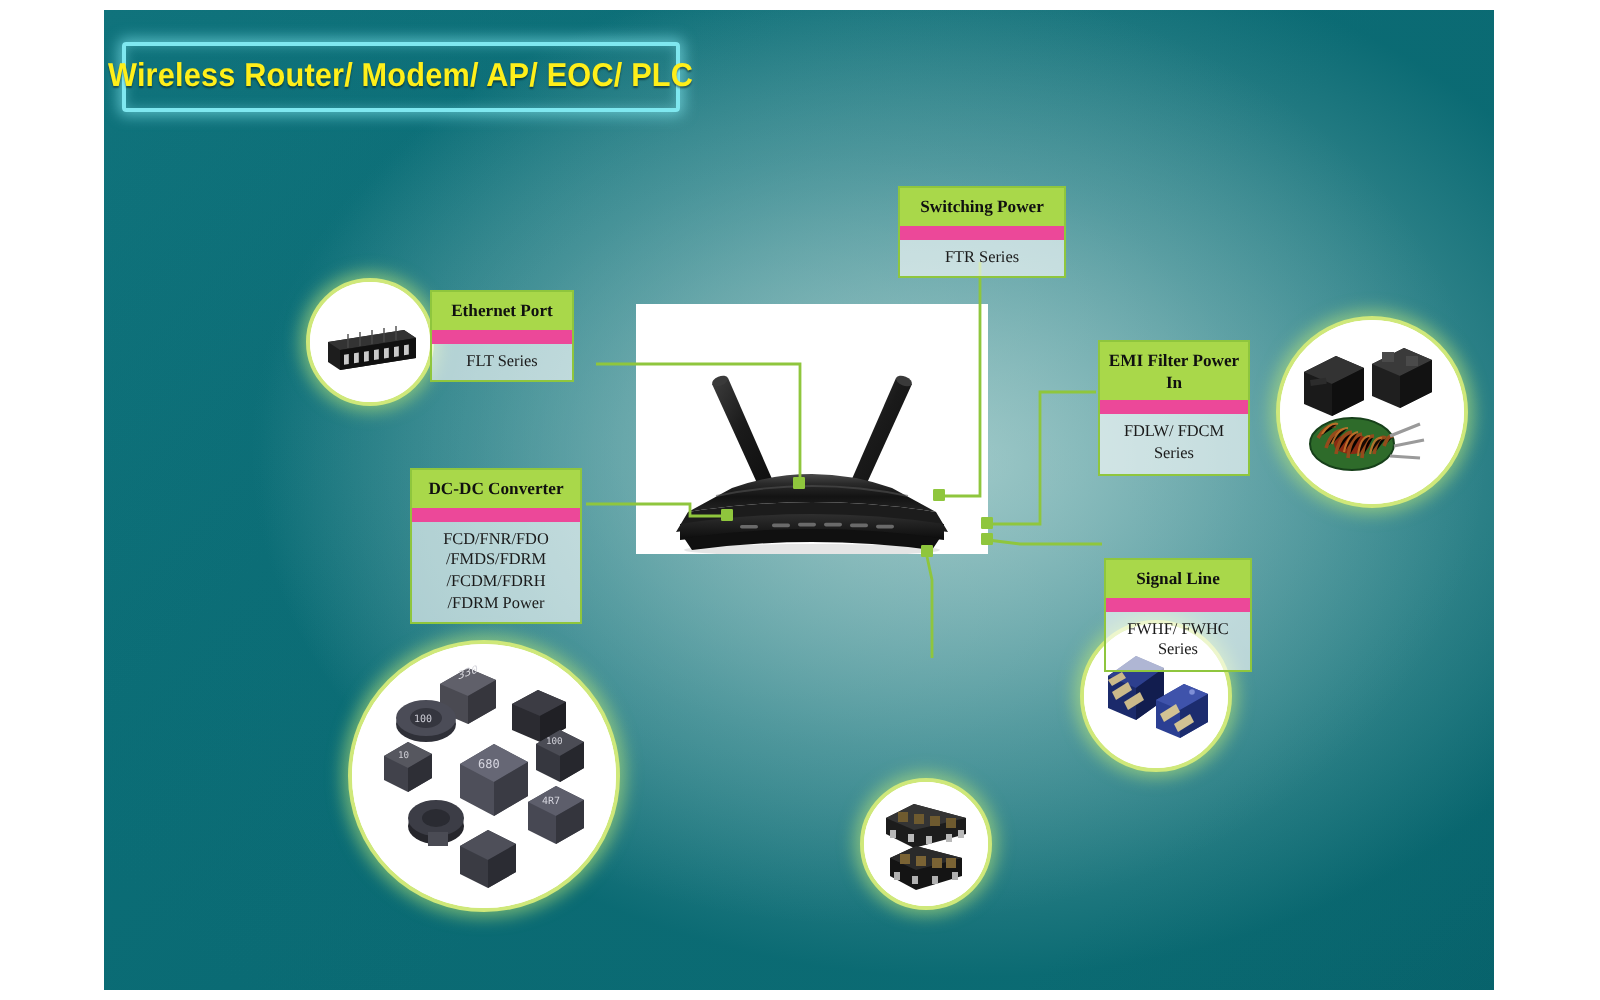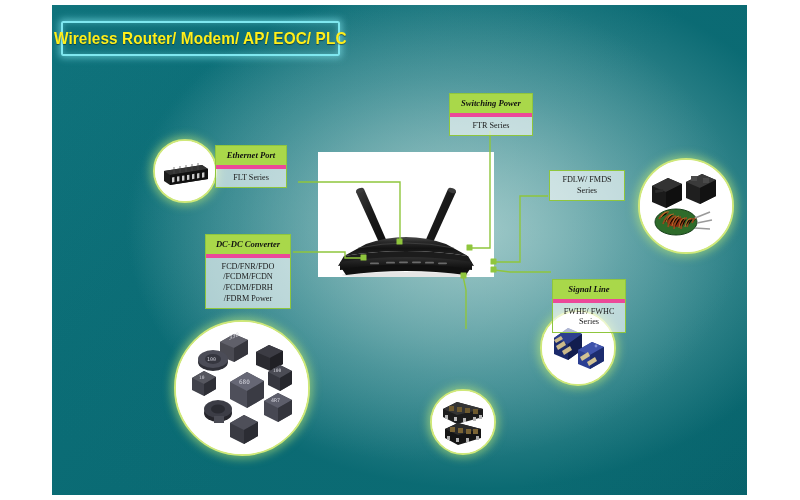--- a/index.html
+++ b/index.html
@@ -57,22 +57,21 @@
   .label-box{
     position:absolute;z-index:7;
     border:1px solid #8fc63d;
     font-family:"Liberation Serif", serif;
   }
   .lb-head{
     background:#a9d84a;
     color:#101010;font-weight:bold;font-size:8.6px;
     text-align:center;line-height:1.25;
     padding:4px 2px;
-    border-bottom:4px solid #ec4899;
-    font-style:italic;
+    border-bottom:7px solid #ec4899;
   }
   .lb-body{
     background:rgba(255,255,255,0.62);
     color:#1a1a1a;font-size:8.2px;text-align:center;line-height:1.3;
     padding:4px 2px;
   }
   .lb-body .ln{display:block;text-align:center;}
 
   
   .bubble{
@@ -178,31 +177,32 @@
   </div>
 
   <div class="label-box" style="left:215px;top:145px;width:70px;">
     <div class="lb-head">Ethernet Port</div>
     <div class="lb-body">
       <span class="ln">FLT Series</span>
     </div>
   </div>
 
   <div class="label-box" style="left:549px;top:170px;width:74px;">
+    <div class="lb-head">EMI Filter Power In</div>
     <div class="lb-body">
-      <span class="ln">FDLW/ FMDS</span>
+      <span class="ln">FDLW/ FDCM</span>
       <span class="ln">Series</span>
     </div>
   </div>
 
   <div class="label-box" style="left:205px;top:234px;width:84px;">
     <div class="lb-head">DC-DC Converter</div>
     <div class="lb-body">
       <span class="ln">FCD/FNR/FDO</span>
-      <span class="ln">/FCDM/FCDN</span>
+      <span class="ln">/FMDS/FDRM</span>
       <span class="ln">/FCDM/FDRH</span>
       <span class="ln">/FDRM Power</span>
     </div>
   </div>
 
   <div class="label-box" style="left:552px;top:255px;width:72px;margin-top:24px;">
     <div class="lb-head">Signal Line</div>
     <div class="lb-body">
       <span class="ln">FWHF/ FWHC</span>
       <span class="ln">Series</span>

